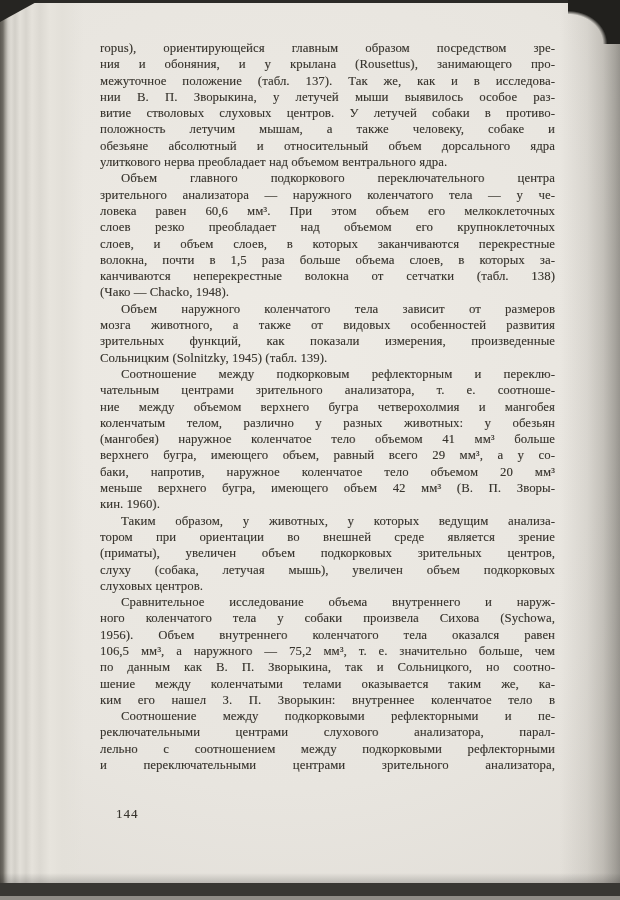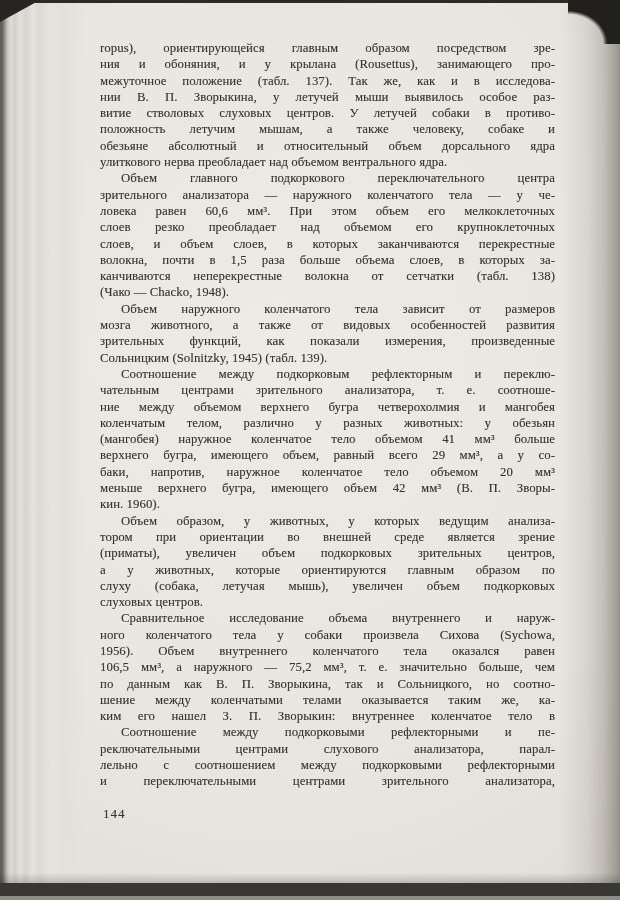--- a/index.html
+++ b/index.html
@@ -47,21 +47,21 @@
 
   .text-block{
     position:absolute;left:100px;top:40px;width:455px;
     color:var(--ink);font-size:12.7px;line-height:16.3px;letter-spacing:0.1px;
     text-shadow:0.3px 0.3px 0.4px rgba(56,53,46,0.35);
   }
   .line{height:16.3px;overflow:hidden;text-align:justify;text-align-last:justify;}
   .line.indent{padding-left:21px;}
   .line.end{text-align-last:left;}
   .page-number{
-    position:absolute;left:103px;top:806px;
+    position:absolute;left:116px;top:806px;
     color:var(--ink);font-size:13px;letter-spacing:1px;
     text-shadow:0.3px 0.3px 0.4px rgba(56,53,46,0.35);
   }
 </style>
 </head>
 <body>
 
 <div class="scan">
   <div class="paper"></div>
   <div class="left-stack"></div>
@@ -95,24 +95,23 @@
       <div class="line end">Сольницким (Solnitzky, 1945) (табл. 139).</div>
       <div class="line indent">Соотношение между подкорковым рефлекторным и переклю-</div>
       <div class="line">чательным центрами зрительного анализатора, т. е. соотноше-</div>
       <div class="line">ние между объемом верхнего бугра четверохолмия и мангобея</div>
       <div class="line">коленчатым телом, различно у разных животных: у обезьян</div>
       <div class="line">(мангобея) наружное коленчатое тело объемом 41 мм³ больше</div>
       <div class="line">верхнего бугра, имеющего объем, равный всего 29 мм³, а у со-</div>
       <div class="line">баки, напротив, наружное коленчатое тело объемом 20 мм³</div>
       <div class="line">меньше верхнего бугра, имеющего объем 42 мм³ (В. П. Зворы-</div>
       <div class="line end">кин. 1960).</div>
-      <div class="line indent">Объем образом, у животных, у которых ведущим анализа-</div>
+      <div class="line indent">Таким образом, у животных, у которых ведущим анализа-</div>
       <div class="line">тором при ориентации во внешней среде является зрение</div>
       <div class="line">(приматы), увеличен объем подкорковых зрительных центров,</div>
-      <div class="line">а у животных, которые ориентируются главным образом по</div>
       <div class="line">слуху (собака, летучая мышь), увеличен объем подкорковых</div>
       <div class="line end">слуховых центров.</div>
       <div class="line indent">Сравнительное исследование объема внутреннего и наруж-</div>
       <div class="line">ного коленчатого тела у собаки произвела Сихова (Sychowa,</div>
       <div class="line">1956). Объем внутреннего коленчатого тела оказался равен</div>
       <div class="line">106,5 мм³, а наружного — 75,2 мм³, т. е. значительно больше, чем</div>
       <div class="line">по данным как В. П. Зворыкина, так и Сольницкого, но соотно-</div>
       <div class="line">шение между коленчатыми телами оказывается таким же, ка-</div>
       <div class="line">ким его нашел З. П. Зворыкин: внутреннее коленчатое тело в</div>
       <div class="line indent">Соотношение между подкорковыми рефлекторными и пе-</div>

